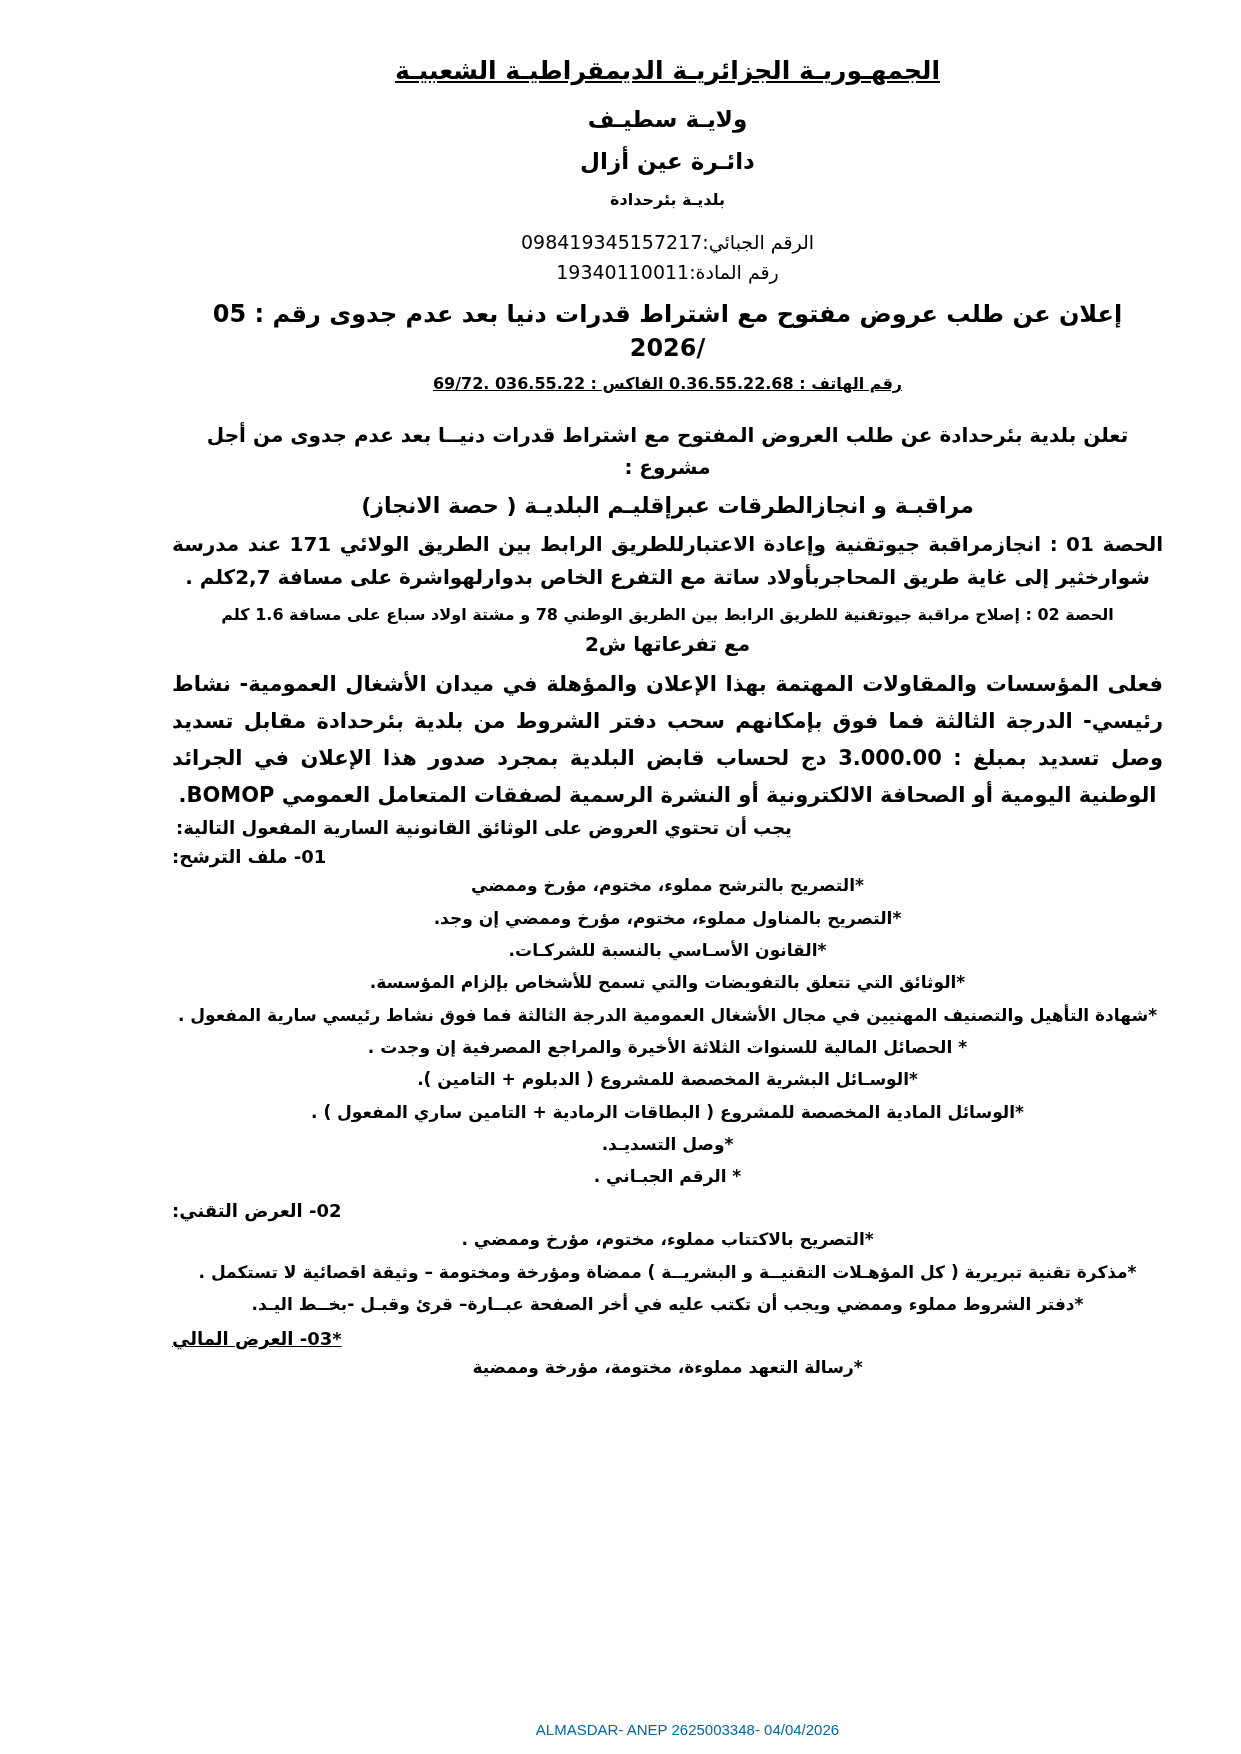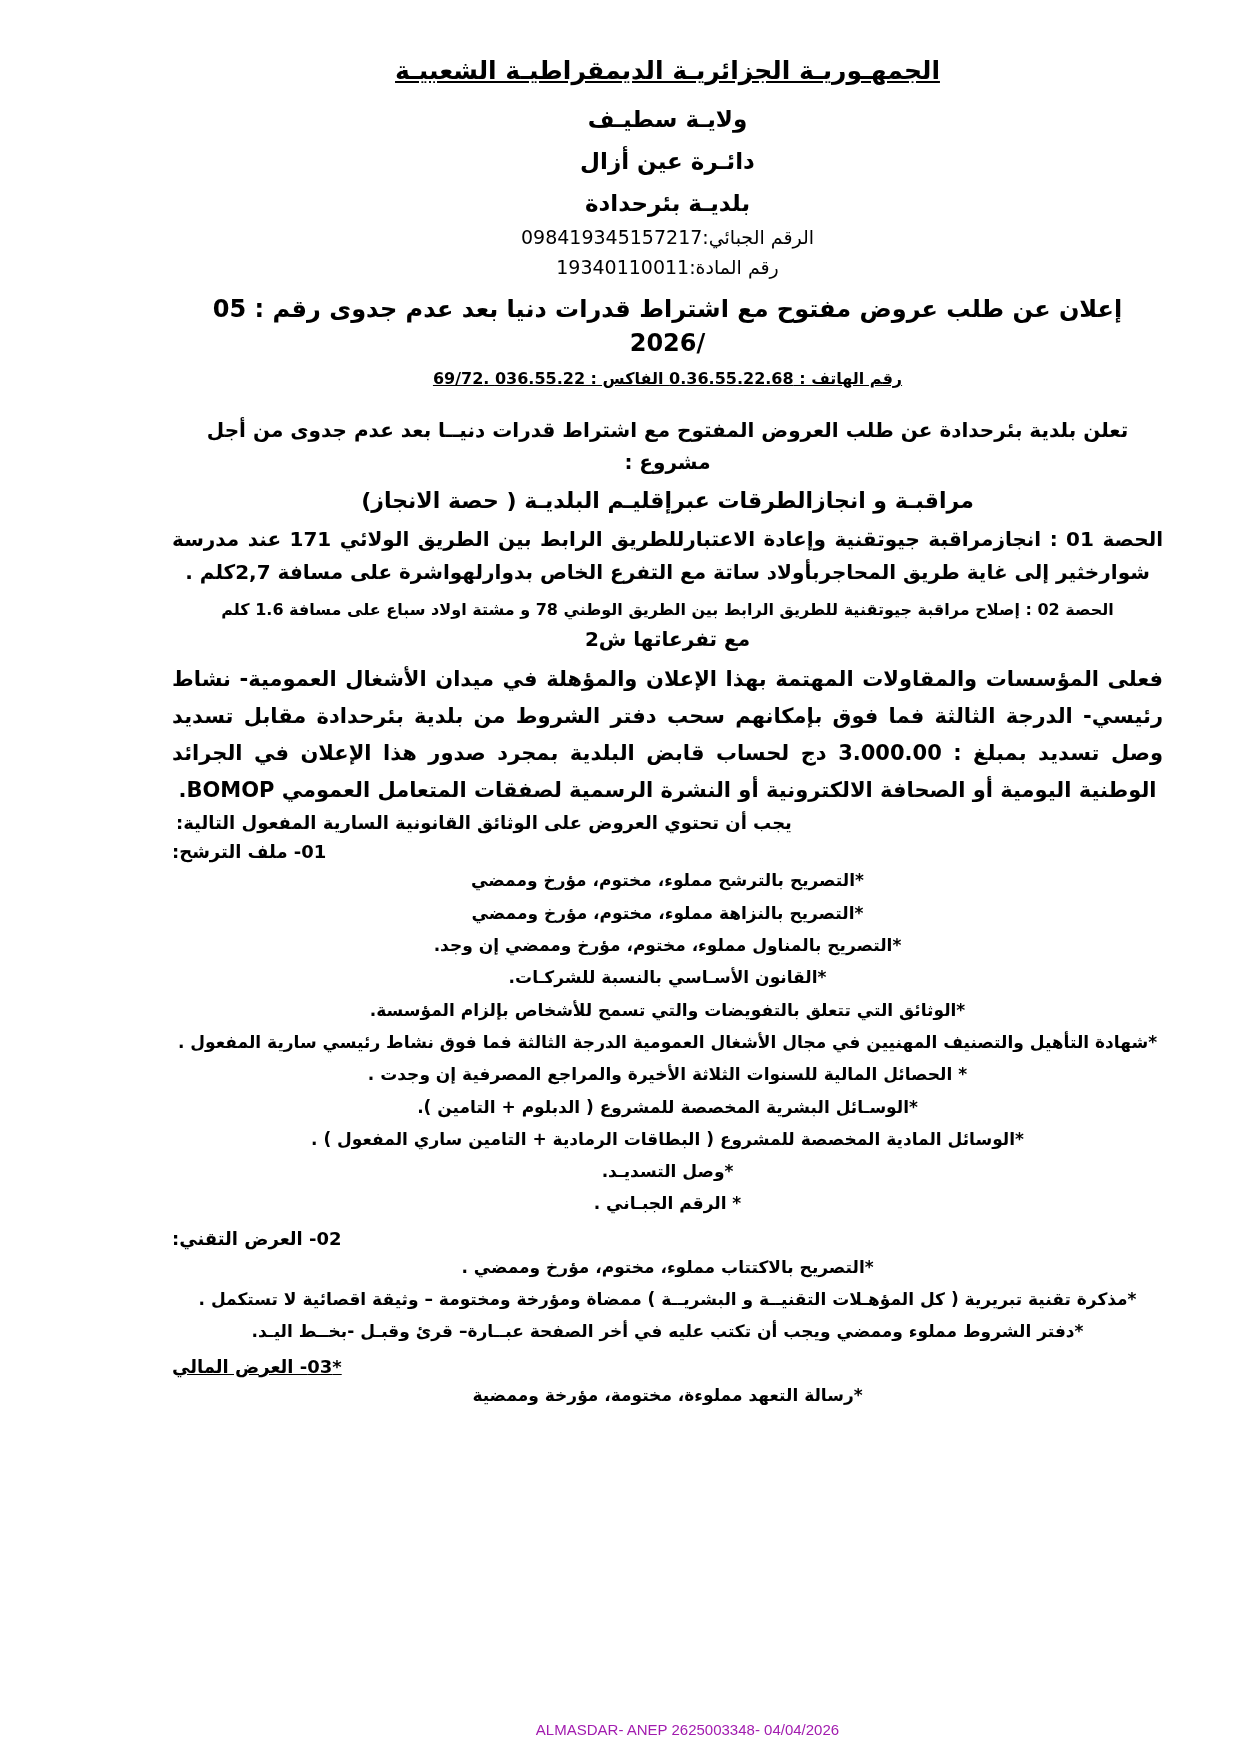--- a/index.html
+++ b/index.html
@@ -32,23 +32,23 @@
     letter-spacing: 0.5px;
   }
   .org-line {
     font-size: 23px;
     font-weight: bold;
     text-align: center;
     margin: 0 0 16px 0;
     letter-spacing: 0.5px;
   }
   .org-line.small {
-    font-size: 23px;
+    font-size: 16px;
     font-weight: bold;
-    margin-bottom: 10px;
+    margin-bottom: 22px;
   }
   .id-line {
     font-size: 19px;
     font-weight: normal;
     text-align: center;
     margin: 0 0 8px 0;
     direction: rtl;
   }
   .announce-title {
     font-size: 24px;
@@ -128,21 +128,21 @@
   }
   .footer {
     position: absolute;
     bottom: 16px;
     left: 0;
     right: 0;
     text-align: center;
     font-size: 15px;
     font-family: "Liberation Sans", sans-serif;
     direction: ltr;
-    color: #a21caf;
+    color: #0369a1;
   }
 </style>
 </head>
 <body>
 
 <div class="page">
 
   <div class="title-main">الجمهـوريـة الجزائريـة الديمقراطيـة الشعبيـة</div>
 
   <div class="org-line">ولايـة سطيـف</div>
@@ -160,21 +160,20 @@
 
   <div class="lot-para">الحصة 01 : انجازمراقبة جيوتقنية وإعادة الاعتبارللطريق الرابط بين الطريق الولائي 171 عند مدرسة شوارخثير إلى غاية طريق المحاجربأولاد ساتة  مع التفرع الخاص بدوارلهواشرة على مسافة 2,7كلم .</div>
   <div class="lot-para-2">الحصة  02 : إصلاح مراقبة جيوتقنية  للطريق الرابط بين الطريق الوطني 78  و مشتة اولاد سباع على مسافة 1.6 كلم</div>
   <div class="small-center">مع تفرعاتها ش2</div>
 
   <div class="note-para">فعلى المؤسسات والمقاولات المهتمة بهذا الإعلان والمؤهلة في ميدان الأشغال العمومية- نشاط رئيسي- الدرجة الثالثة فما فوق بإمكانهم  سحب دفتر الشروط من بلدية بئرحدادة مقابل تسديد وصل تسديد بمبلغ : 3.000.00 دج لحساب قابض البلدية بمجرد صدور هذا الإعلان في الجرائد الوطنية اليومية أو الصحافة الالكترونية أو النشرة الرسمية لصفقات المتعامل العمومي  BOMOP.</div>
   <div class="intro-head">يجب أن تحتوي العروض على الوثائق القانونية السارية المفعول التالية:</div>
 
   <div class="list-head">01- ملف الترشح:</div>
   <div class="req-line">*التصريح بالترشح مملوء، مختوم، مؤرخ وممضي</div>
-  <div class="req-line">*التصريح بالنزاهة مملوء، مختوم، مؤرخ وممضي</div>
   <div class="req-line">*التصريح بالمناول مملوء، مختوم، مؤرخ وممضي إن وجد.</div>
   <div class="req-line">*القانون الأسـاسي بالنسبة للشركـات.</div>
   <div class="req-line">*الوثائق التي تتعلق بالتفويضات والتي تسمح للأشخاص بإلزام المؤسسة.</div>
   <div class="req-line">*شهادة التأهيل والتصنيف المهنيين في مجال الأشغال العمومية  الدرجة الثالثة فما فوق نشاط رئيسي سارية المفعول .</div>
   <div class="req-line">* الحصائل المالية للسنوات الثلاثة الأخيرة والمراجع المصرفية إن وجدت .</div>
   <div class="req-line">*الوسـائل البشرية المخصصة للمشروع ( الدبلوم + التامين ).</div>
   <div class="req-line">*الوسائل المادية المخصصة للمشروع ( البطاقات الرمادية + التامين ساري المفعول ) .</div>
   <div class="req-line">*وصل التسديـد.</div>
   <div class="req-line">*  الرقم الجبـاني .</div>
 

